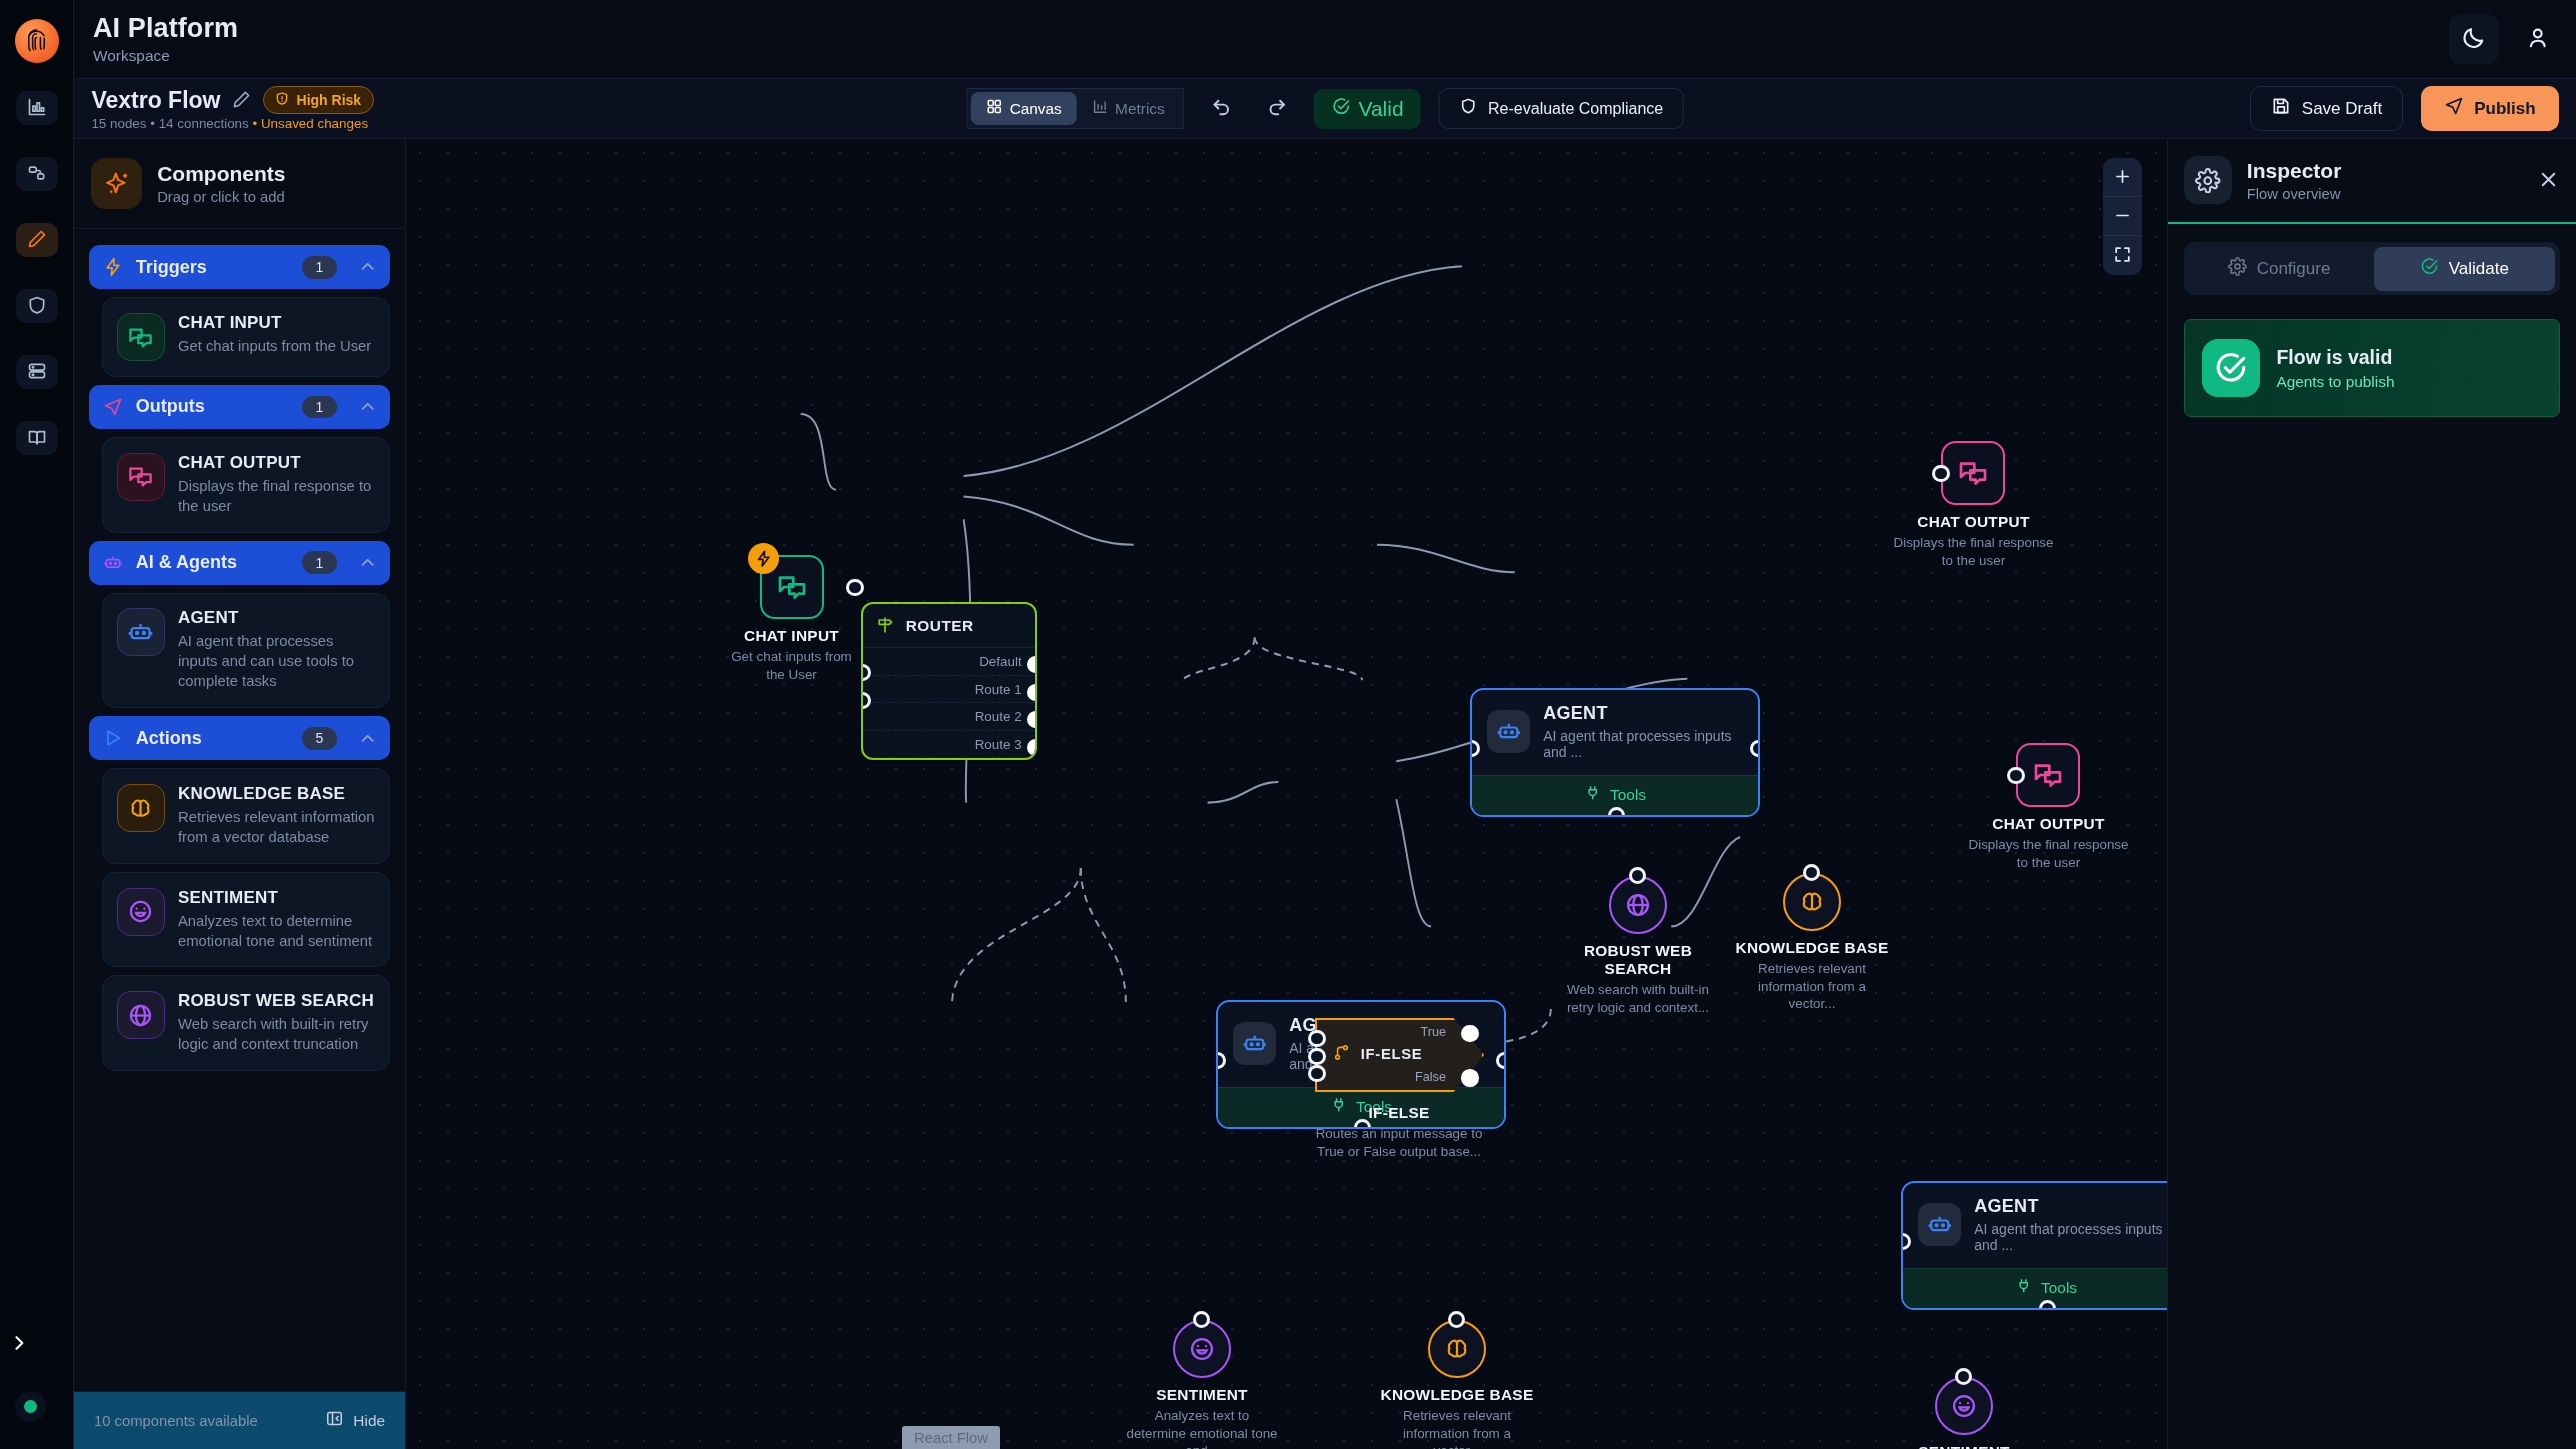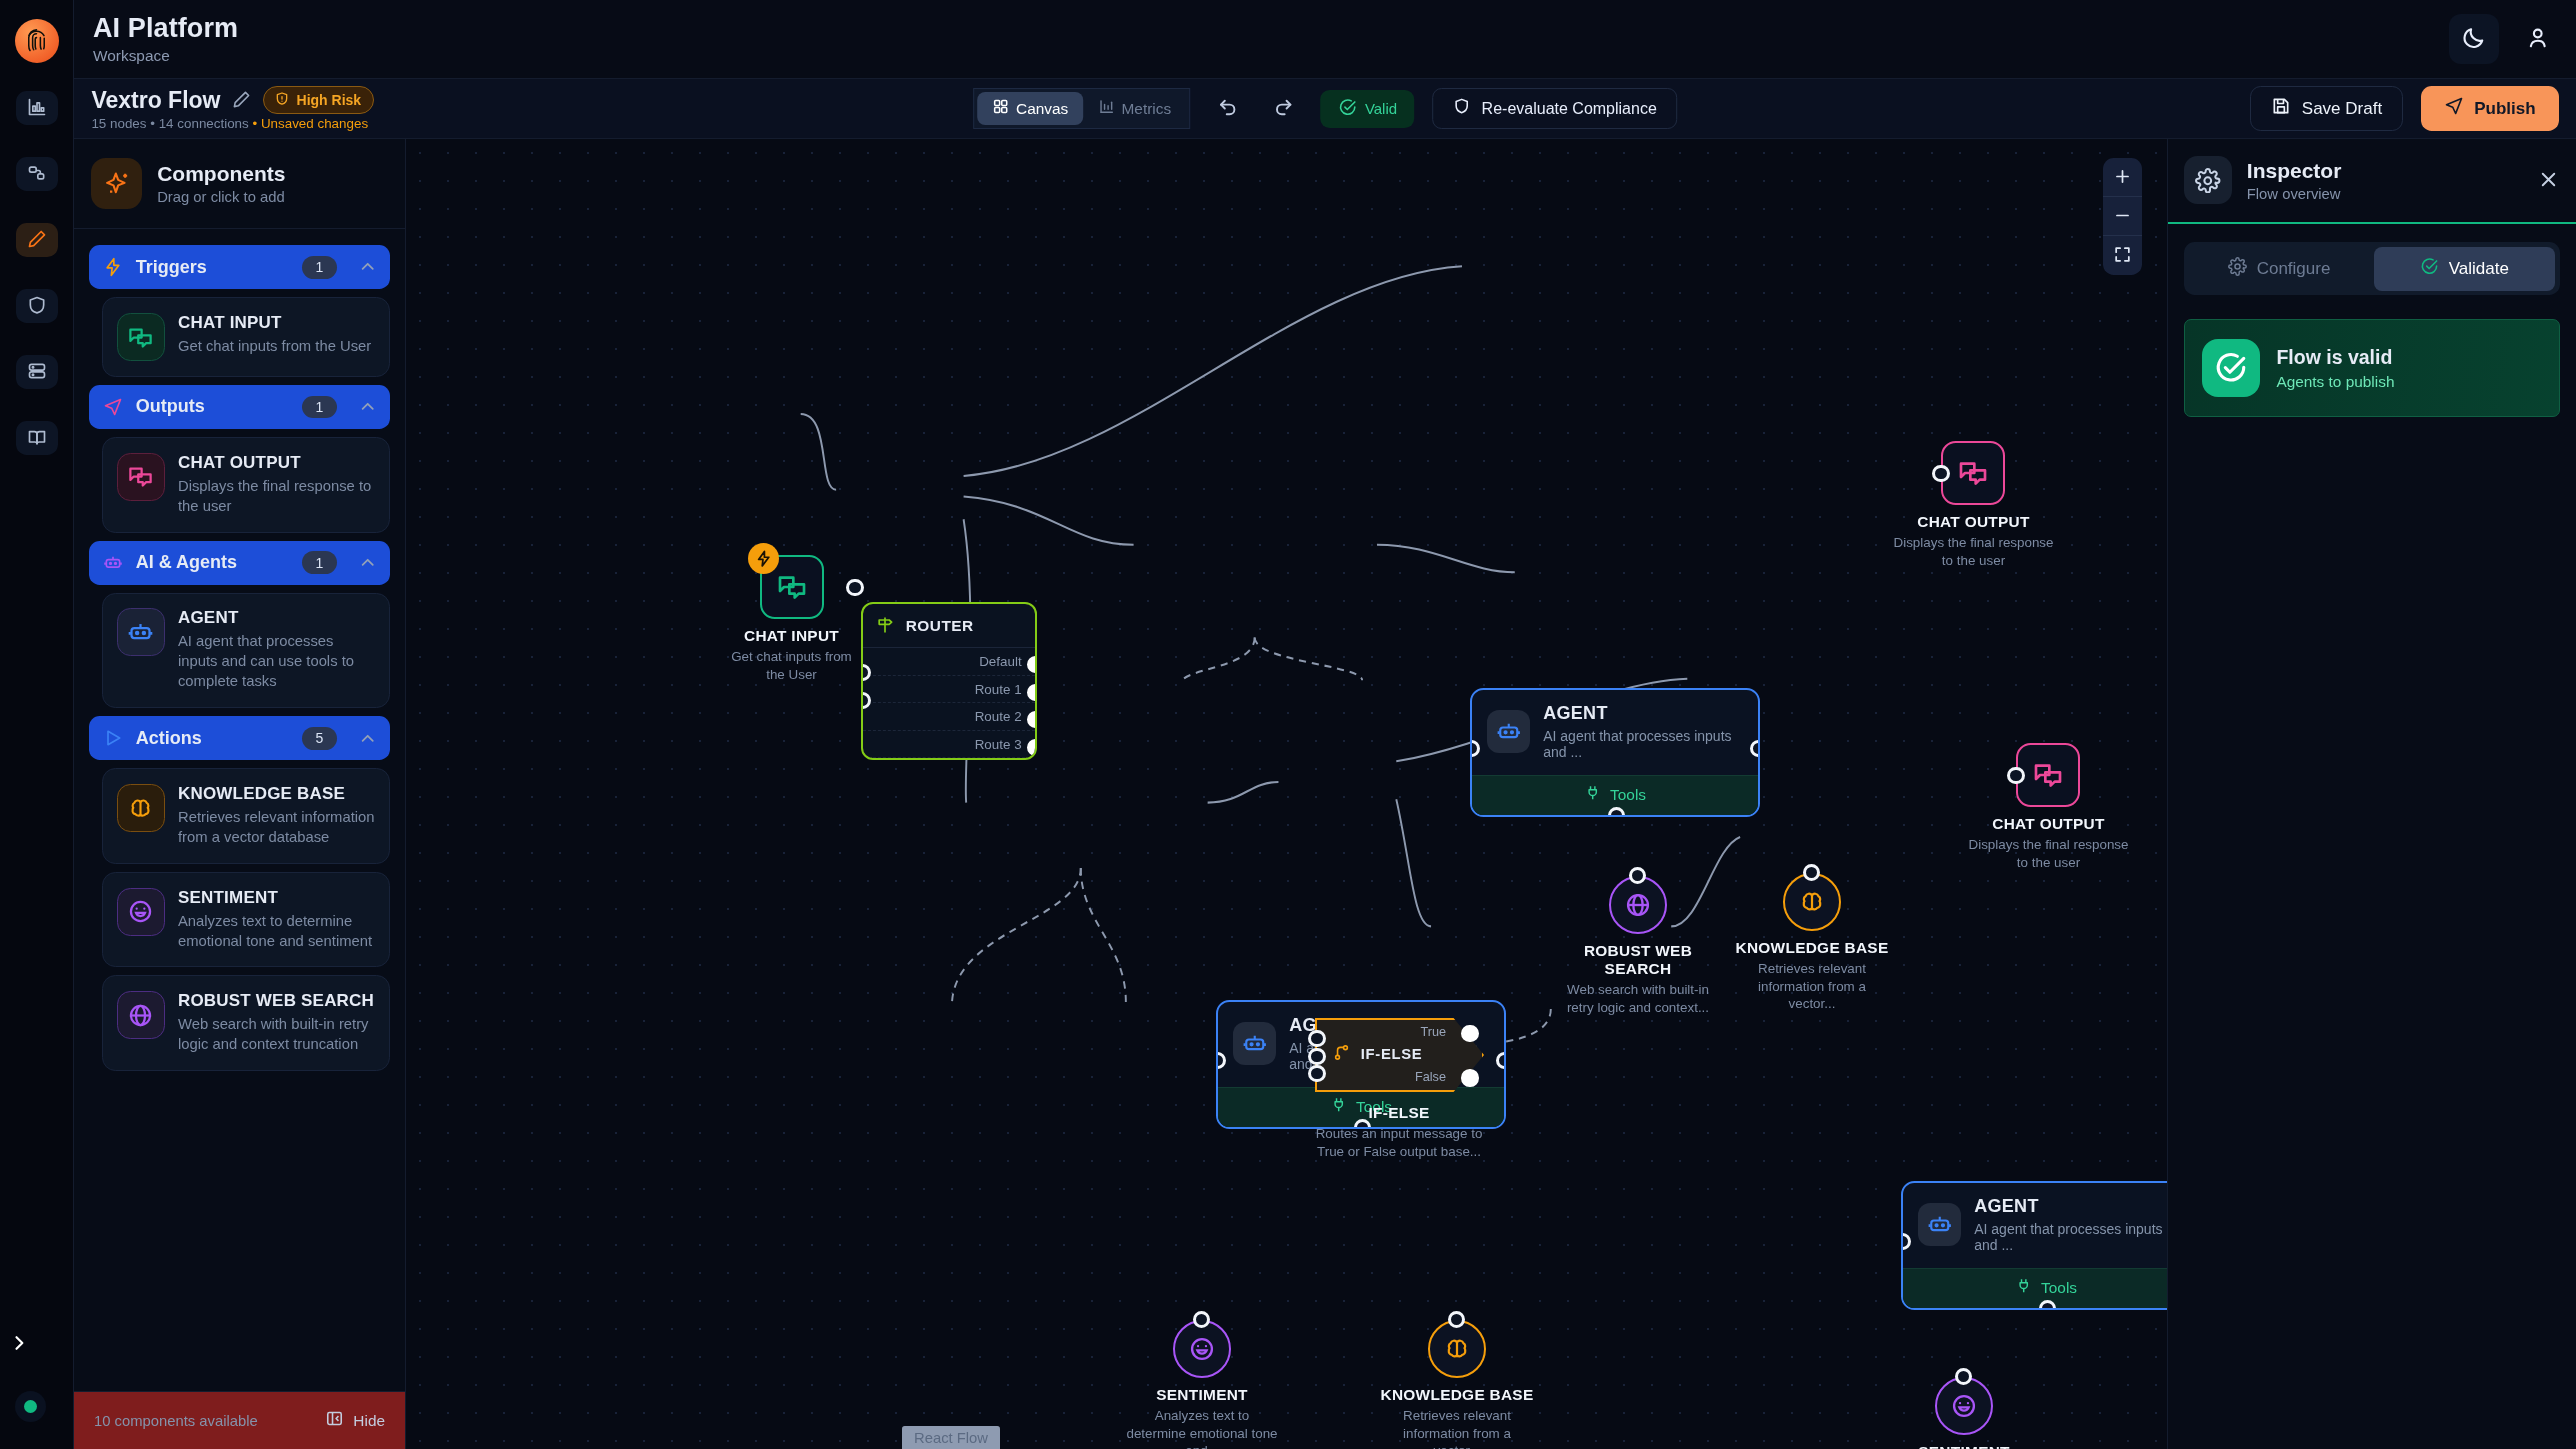--- a/index.html
+++ b/index.html
@@ -87,21 +87,21 @@
   .seg {
     display: flex; align-items: center; gap: 6.7px; padding: 6px 14.8px;
     border-radius: 8px; font-size: 15.4px; color: #6f7d95;
   }
   .seg.active { background: #32415d; color: #fff; }
   .seg svg { width: 17px; height: 17px; }
   .tool-icon { width: 39px; height: 39px; display: flex; align-items: center; justify-content: center; color: #c0cbe0; }
   .tool-icon svg { width: 23px; height: 23px; }
   .valid-chip {
     display: flex; align-items: center; gap: 8px; background: #06301f;
-    border-radius: 9.4px; padding: 8px 17.4px; font-size: 15px; color: #34d399; font-weight: 500; justify-content: center;
+    border-radius: 9.4px; padding: 8px 17.4px; font-size: 21px; color: #34d399; font-weight: 500; justify-content: center;
   }
   .valid-chip svg { width: 19px; height: 19px; }
   .compliance-btn {
     display: flex; align-items: center; gap: 10.7px; border: 0.7px solid #1f2a41;
     border-radius: 9.4px; padding: 8px 19px; font-size: 16px; color: #e8eefc;
   }
   .compliance-btn svg { width: 19px; height: 19px; }
   .flowbar-right { margin-left: auto; display: flex; align-items: center; gap: 17.4px; }
   .ghost-btn {
     display: flex; align-items: center; gap: 10.7px; border: 0.7px solid #1f2a41;
@@ -153,21 +153,21 @@
   }
   .comp-ico {
     width: 48px; height: 48px; border-radius: 13.4px; flex: none;
     display: flex; align-items: center; justify-content: center;
   }
   .comp-ico svg { width: 27px; height: 27px; }
   .comp-title { font-size: 17px; font-weight: bold; letter-spacing: 0.2px; }
   .comp-desc { font-size: 14.8px; color: #7d8ba3; margin-top: 4px; line-height: 1.35; }
 
   .sb-foot {
-    border-top: 0.7px solid #141c2e; background: #7f1d1d;
+    border-top: 0.7px solid #141c2e; background: #0c4a6e;
     display: flex; align-items: center; padding: 0 20px; height: 58px; flex: none;
     position: absolute; bottom: 0; left: 0; right: 0;
   }
   .sb-foot-text { font-size: 14.8px; color: #8593ab; }
   .sb-hide { margin-left: auto; display: flex; align-items: center; gap: 9.4px; font-size: 15.4px; color: #c3cddf; }
   .sb-hide svg { width: 19px; height: 19px; }
 
   
   .canvas { position: relative; flex: 1; background: #060a14; overflow: hidden; }
   .canvas::before {

